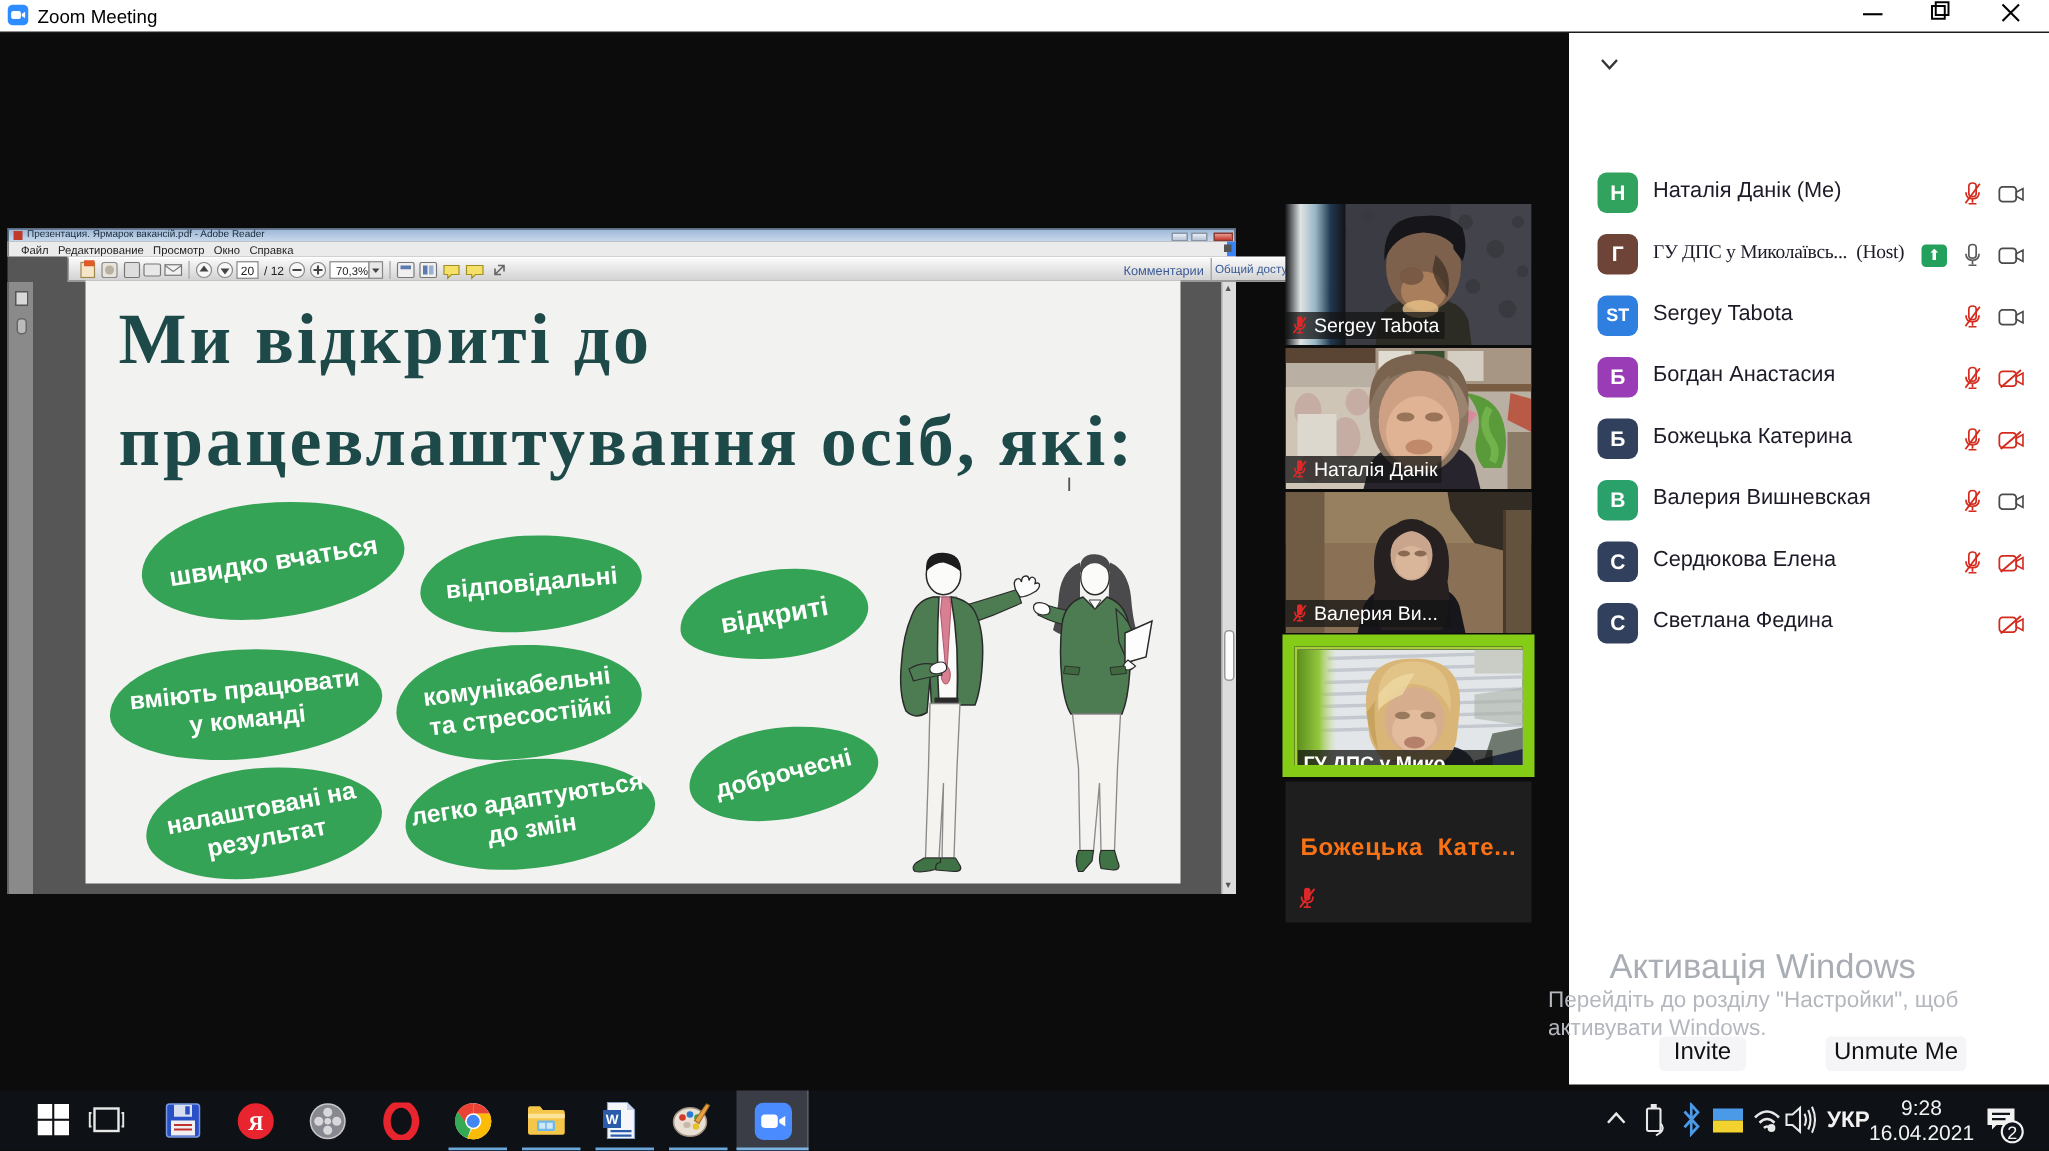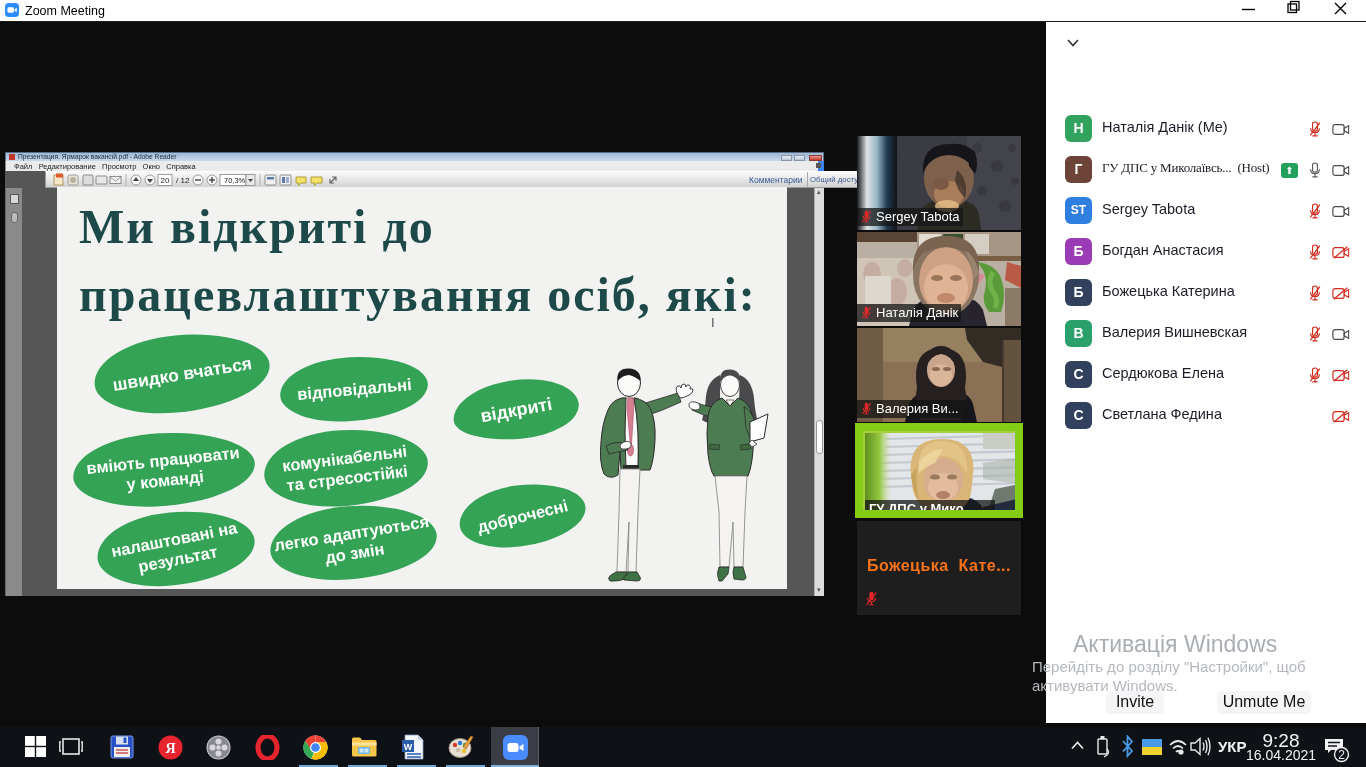--- a/index.html
+++ b/index.html
@@ -614,21 +614,21 @@
     <div class="abs" style="left:1142px;top:20px;width:20px;height:8px;background:#f2d22e;"></div>
     <svg class="abs" style="left:1168px;top:10px" width="20" height="20" viewBox="0 0 20 20">
       <path d="M2 8 Q10 0 18 8 M5 11.5 Q10 6.5 15 11.5 M8 15 Q10 13 12 15" stroke="#e8e8e8" stroke-width="1.7" fill="none"></path>
       <circle cx="13" cy="15" r="2.6" fill="#e8e8e8"></circle>
     </svg>
     <svg class="abs" style="left:1190px;top:9px" width="22" height="21" viewBox="0 0 22 21">
       <path d="M1 7 L5 7 L10 2.5 L10 18.5 L5 14 L1 14 Z" fill="none" stroke="#e8e8e8" stroke-width="1.4"></path>
       <path d="M13 6.5 Q15 10.5 13 14.5 M15.5 4 Q18.5 10.5 15.5 17 M18 1.8 Q22 10.5 18 19.2" stroke="#e8e8e8" stroke-width="1.4" fill="none"></path>
     </svg>
     <div class="abs" style="left:1218px;top:11px;font-size:15px;font-weight:bold;color:#f2f2f2;">УКР</div>
-    <div class="abs" style="left:1254px;top:3px;width:54px;text-align:center;font-size:19px;color:#f2f2f2;">9:28</div>
+    <div class="abs" style="left:1254px;top:3px;width:54px;text-align:center;font-size:14px;color:#f2f2f2;">9:28</div>
     <div class="abs" style="left:1246px;top:20px;width:70px;text-align:center;font-size:14px;color:#f2f2f2;">16.04.2021</div>
     <svg class="abs" style="left:1324px;top:10px" width="26" height="26" viewBox="0 0 26 26">
       <path d="M1 2 L19 2 L19 13 L7 13 L4 16 L4 13 L1 13 Z" fill="#f2f2f2"></path>
       <line x1="4" y1="5.5" x2="16" y2="5.5" stroke="#10131a" stroke-width="1.5"></line>
       <line x1="4" y1="9" x2="13" y2="9" stroke="#10131a" stroke-width="1.5"></line>
       <circle cx="17.5" cy="17.5" r="7" fill="#10131a" stroke="#f2f2f2" stroke-width="1.4"></circle>
       <text x="17.5" y="22" font-size="12" fill="#f2f2f2" text-anchor="middle">2</text>
     </svg>
   </div>
 </div>

